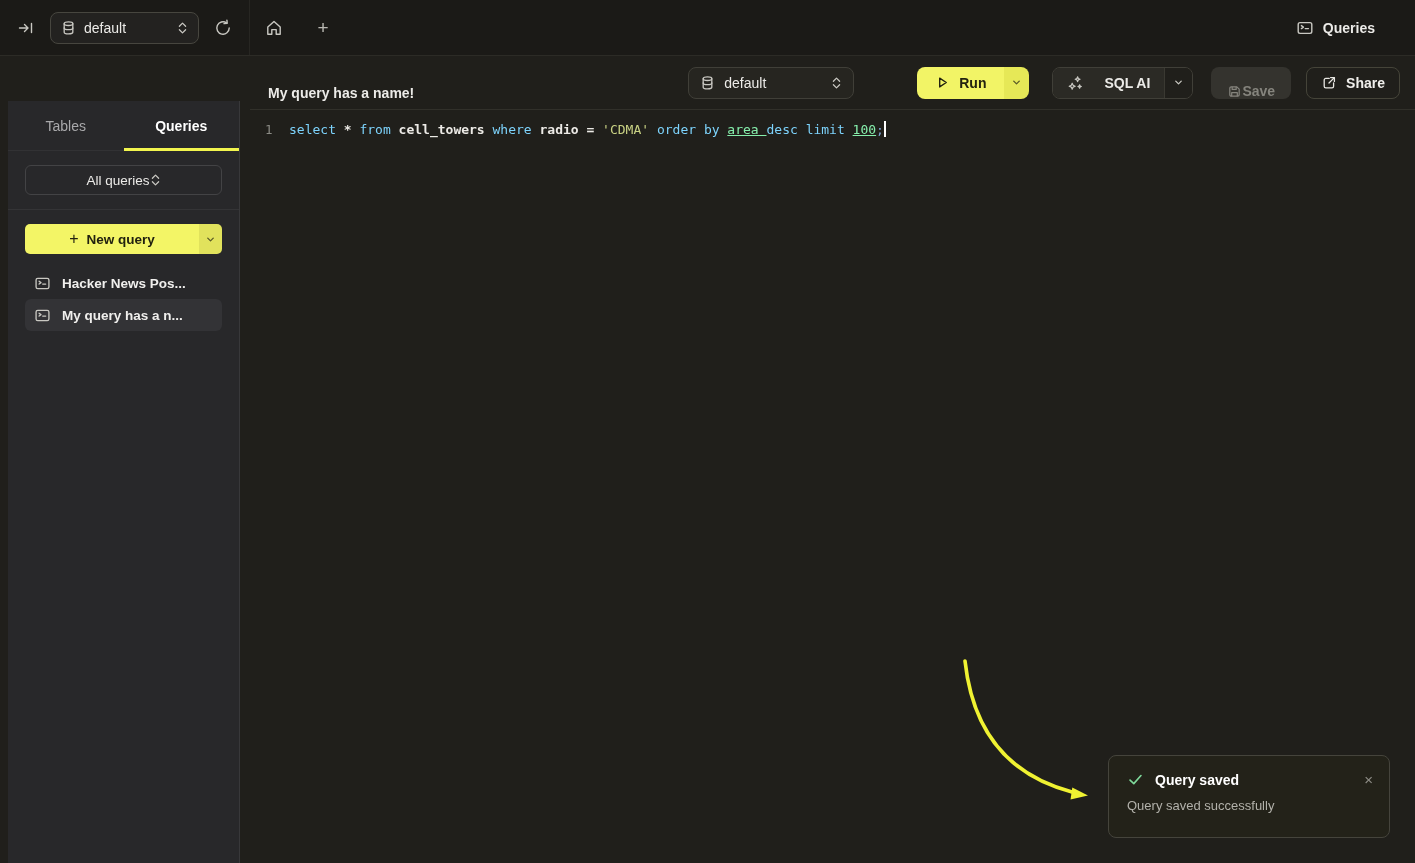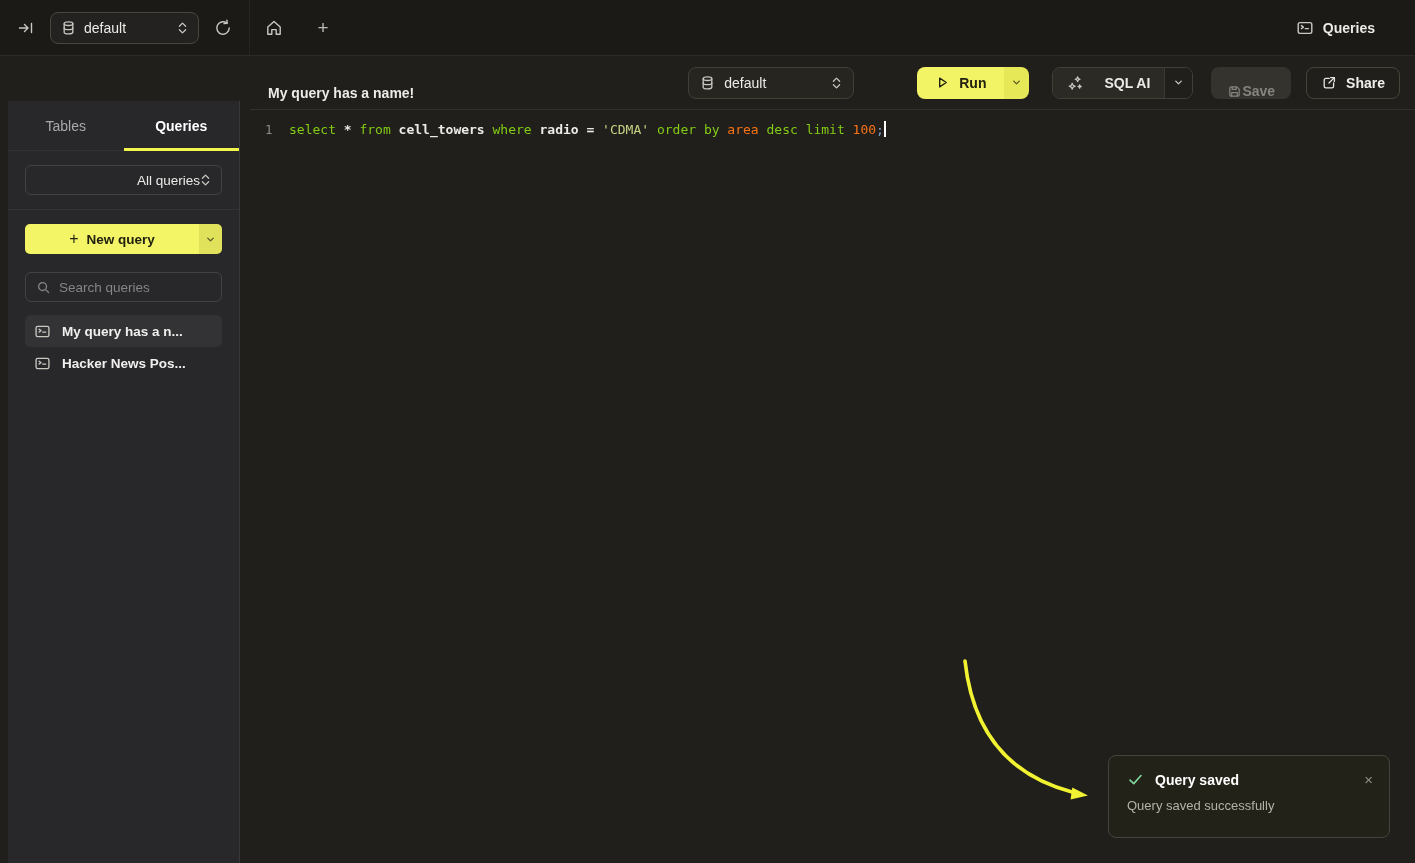--- a/index.html
+++ b/index.html
@@ -50,21 +50,21 @@
     flex:1; display:flex; align-items:center; justify-content:center;
     color:#a9a9ab; cursor:pointer; position:relative;
   }
   .sidebar-tab.active { color:#ffffff; font-weight:600; }
   .sidebar-tab.active::after {
     content:""; position:absolute; left:0; right:0; bottom:-1px; height:3px; background:#f2f54e;
   }
   .sidebar-body { padding:14px 17px 0 17px; }
   .select-box {
     height:30px; border:1px solid #434345; border-radius:6px;
-    display:flex; align-items:center; justify-content:flex-end;
+    display:flex; align-items:center; justify-content:center;
     padding:0 10px; font-size:13.5px; cursor:pointer;
   }
   .sidebar-divider { height:1px; background:#343436; margin:14px -17px; }
   .new-query-btn { height:30px; display:flex; border-radius:5px; overflow:hidden; cursor:pointer; }
   .new-query-main {
     flex:1; background:#f3f566; color:#21210f; font-weight:600; font-size:13.5px;
     display:flex; align-items:center; justify-content:center; gap:8px;
   }
   .new-query-caret { width:23px; background:#e1e25c; display:flex; align-items:center; justify-content:center; }
   .search-box {
@@ -111,24 +111,24 @@
     color:#f0efec; font-weight:600; display:flex; align-items:center; gap:9px; cursor:pointer;
   }
 
   
   .editor { padding-top:9px; }
   .code-line {
     display:flex; align-items:center; height:20px;
     font-family:"DejaVu Sans Mono", monospace; font-size:13px;
   }
   .gutter { width:22px; padding-left:15px; color:#8b8b85; font-size:12.5px; margin-right:17px; }
-  .tok-kw { color:#84cc16; }
+  .tok-kw { color:#7dd3fc; }
   .tok-id { color:#eceae6; font-weight:700; }
   .tok-str { color:#c9d284; }
-  .tok-num { color:#f97316; }
+  .tok-num { color:#86efac;text-decoration:underline; }
   .tok-punct { color:#7fa3cf; }
   .cursor { display:inline-block; width:2px; height:16px; background:#ffffff; vertical-align:middle; }
 
   
   .toast {
     position:absolute; right:25px; bottom:25px; width:282px; height:83px;
     background:#232219; border:1px solid #45443c; border-radius:8px;
     padding:15px 16px 0 18px;
   }
   .toast-head { display:flex; align-items:center; gap:11px; }
@@ -213,50 +213,41 @@
           <span style="font-size:16px; font-weight:400;">+</span>
           <span>New query</span>
         </div>
         <div class="new-query-caret">
           <svg width="11" height="11" viewBox="0 0 12 12">
             <path d="M3 4.5 L6 7.5 L9 4.5" fill="none" stroke="#5c5c28" stroke-width="1.5" stroke-linecap="round" stroke-linejoin="round"></path>
           </svg>
         </div>
       </div>
 
-      <div class="search-box">
-        <svg width="15" height="15" viewBox="0 0 16 16">
-          <g stroke="#84848a" stroke-width="1.4" fill="none" stroke-linecap="round">
-            <circle cx="7" cy="7" r="4.2"></circle>
-            <line x1="10.3" y1="10.3" x2="13.4" y2="13.4"></line>
-          </g>
-        </svg>
-        <span class="search-placeholder">Search queries</span>
-      </div>
 
       <div class="query-list">
+        <div class="query-item">
+          <svg width="17" height="17" viewBox="0 0 18 18">
+            <g class="icon-stroke" stroke-width="1.3">
+              <rect x="2.2" y="3.6" width="13.6" height="10.8" rx="1.8"></rect>
+              <polyline points="5.4,6.6 7.4,8.1 5.4,9.6"></polyline>
+              <line x1="9.2" y1="9.6" x2="12.4" y2="9.6"></line>
+            </g>
+          </svg>
+          <span>Hacker News Pos...</span>
+        </div>
         <div class="query-item active">
           <svg width="17" height="17" viewBox="0 0 18 18">
             <g class="icon-stroke" stroke-width="1.3">
               <rect x="2.2" y="3.6" width="13.6" height="10.8" rx="1.8"></rect>
               <polyline points="5.4,6.6 7.4,8.1 5.4,9.6"></polyline>
               <line x1="9.2" y1="9.6" x2="12.4" y2="9.6"></line>
             </g>
           </svg>
           <span>My query has a n...</span>
-        </div>
-        <div class="query-item">
-          <svg width="17" height="17" viewBox="0 0 18 18">
-            <g class="icon-stroke" stroke-width="1.3">
-              <rect x="2.2" y="3.6" width="13.6" height="10.8" rx="1.8"></rect>
-              <polyline points="5.4,6.6 7.4,8.1 5.4,9.6"></polyline>
-              <line x1="9.2" y1="9.6" x2="12.4" y2="9.6"></line>
-            </g>
-          </svg>
-          <span>Hacker News Pos...</span>
         </div>
       </div>
     </div>
   </div>
 
   <div class="main">
     <div class="main-header">
       <span class="main-title">My query has a name!</span>
       <div class="header-actions">
         <div class="hdr-select">

